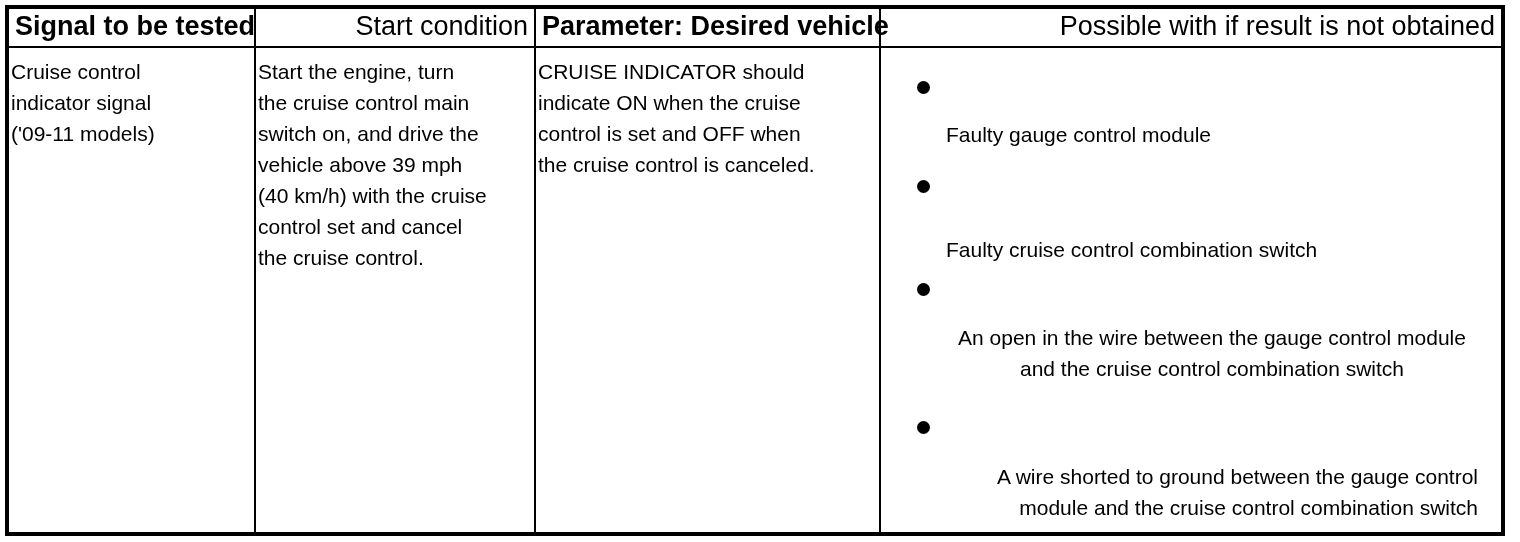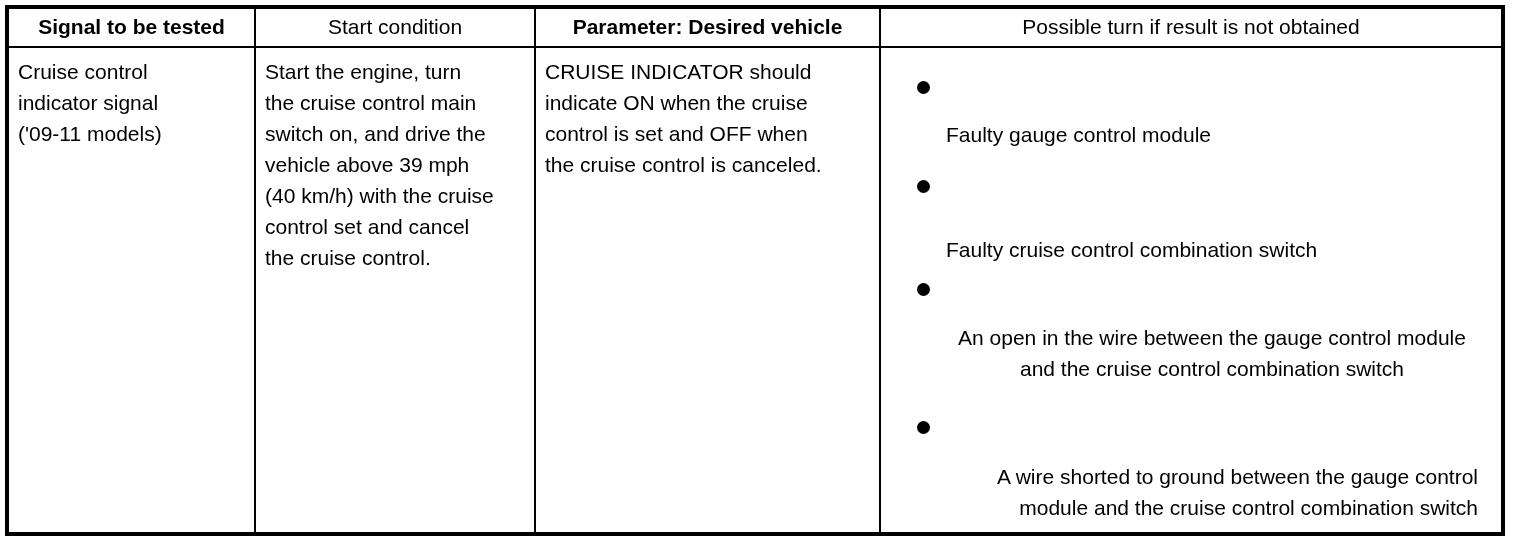--- a/index.html
+++ b/index.html
@@ -45,43 +45,43 @@
 
   
   col.c1 { width: 248px; }
   col.c2 { width: 280px; }
   col.c3 { width: 345px; }
   col.c4 { width: 623px; }
 
   
   .hdr-row th {
     height: 31px;
-    text-align: center;
+    text-align: right;
     vertical-align: middle;
-    font-size: 21px;
+    font-size: 27px;
     line-height: 23px;
     font-weight: normal;
     padding: 2px 6px 4px 6px;
     white-space: nowrap;
   }
   .hdr-row th.bold { font-weight: bold; }
 
   
   .body-row td {
     height: 484px;
     font-size: 21px;
     line-height: 31px;
     font-weight: normal;
   }
 
   .cell-text {
     padding: 8px 4px 0 4px;
     white-space: pre-line;
   }
-  .cell-text.pad-left { padding-left: 9px; }
+  .cell-text.pad-left { padding-left: 2px; }
 
   
   .cause-cell { position: relative; }
 
   .cause-list {
     list-style: none;
     margin: 0;
     padding: 17px;
     position: relative;
     height: 100%;
@@ -134,21 +134,21 @@
       <col class="c2">
       <col class="c3">
       <col class="c4">
     </colgroup>
 
     <thead>
       <tr class="hdr-row">
         <th class="bold">Signal to be tested</th>
         <th>Start condition</th>
         <th class="bold">Parameter: Desired vehicle</th>
-        <th>Possible turn if result is not obtained</th>
+        <th>Possible with if result is not obtained</th>
       </tr>
     </thead>
 
     <tbody>
       <tr class="body-row">
 
         <td>
           <div class="cell-text pad-left">Cruise control
 indicator signal
 ('09-11 models)</div>

